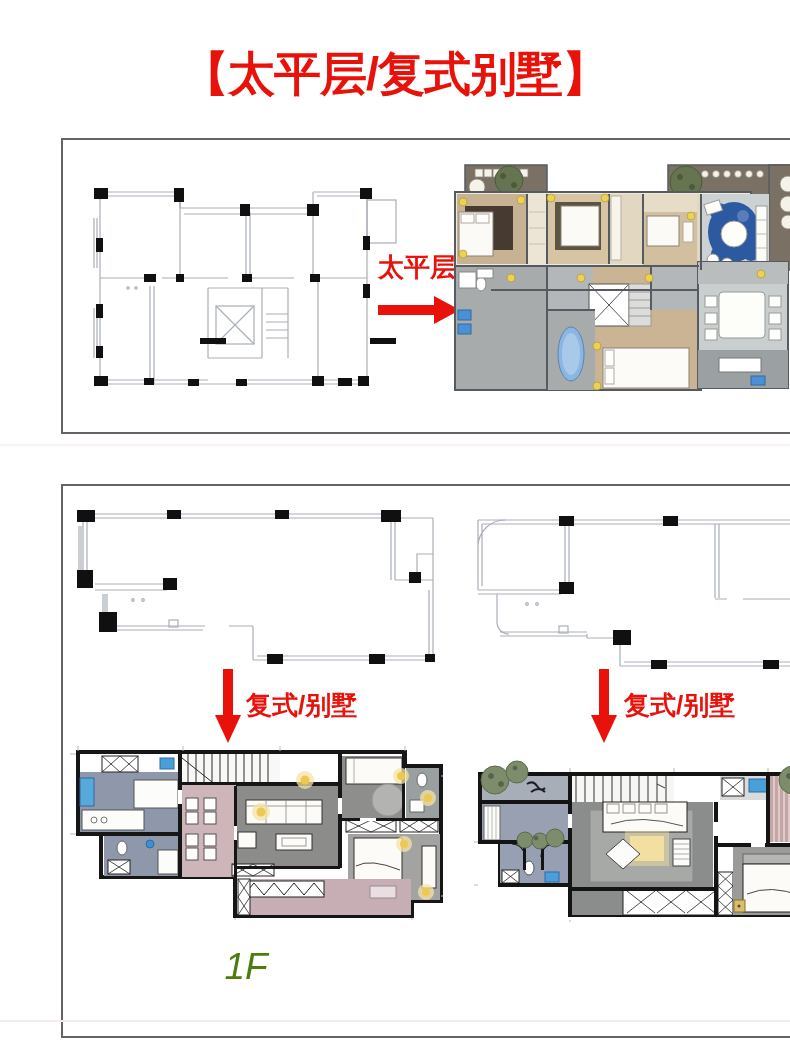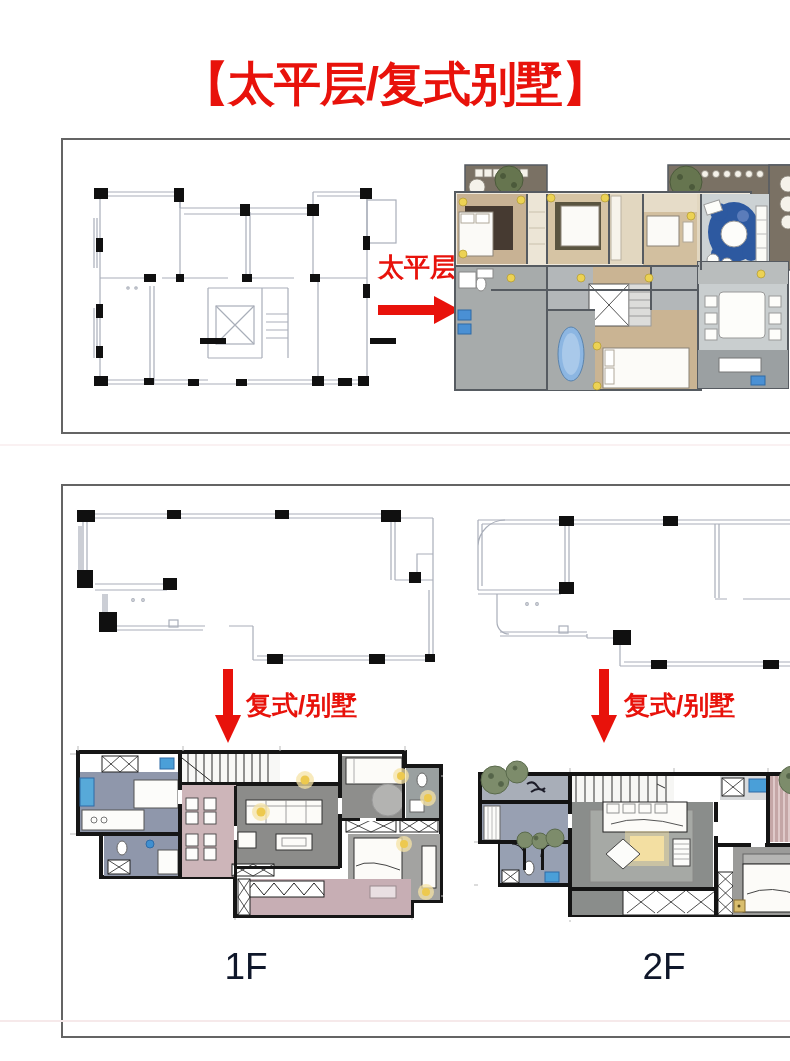--- a/index.html
+++ b/index.html
@@ -1,25 +1,25 @@
 <!DOCTYPE html>
 <html><head>
 <meta charset="utf-8">
 <style>
   html,body{margin:0;padding:0;background:#ffffff;}
   #page{position:relative;width:790px;height:1061px;background:#fff;overflow:hidden;
         font-family:"Liberation Sans","DejaVu Sans",sans-serif;}
   .abs{position:absolute;}
   #main-title{left:0;top:48px;width:790px;text-align:center;
-        font-size:47px;font-weight:800;color:#e8120b;letter-spacing:-1px;line-height:1.1;margin-top:10px;}
+        font-size:47px;font-weight:800;color:#e8120b;letter-spacing:-1px;line-height:1.1;}
   .panel{position:absolute;background:#fff;border:2px solid #646464;margin-left:48px;}
   #flat-panel{left:13px;top:138px;width:760px;height:292px;}
   #duplex-panel{left:13px;top:484px;width:760px;height:550px;}
   .red-label{color:#e8120b;font-weight:800;font-size:26px;white-space:nowrap;}
-  .floor-label{font-size:37px;color:#0f172a;font-weight:400;text-align:center;width:80px;}
+  .floor-label{font-size:37px;color:#4d7c0f;font-weight:400;text-align:center;width:80px;font-style:italic;}
   .faint-line{left:0;width:790px;height:2px;}
   svg{display:block;}
 </style>
 </head>
 <body>
 
 <div id="page">
 
   <div class="abs" id="main-title">【太平层/复式别墅】</div>
 
@@ -439,18 +439,17 @@
           <circle cx="328" cy="22" r="2.5" fill="#55644a"></circle>
         <circle cx="340" cy="32" r="2.5" fill="#55644a"></circle>
           <circle cx="75" cy="84" r="2" fill="#55644a"></circle>
       </g>
       <g stroke="#b9b9b9" stroke-width="1">
         <path d="M109,14 v4 M213,14 v4 M307,14 v4 M13,88 h4 M13,131 h4 M352,166 v2 M109,166 v2 M359,96 h2"></path>
       </g>
     </svg>
 
     <div class="abs floor-label" style="left:143px;top:460px">1F</div>
-    <div class="abs floor-label" style="left:561px;top:460px">2F</div>
   </div>
 
   <div class="abs faint-line" style="top:444px;background:#faf1f2"></div>
   <div class="abs faint-line" style="top:1020px;background:#f6e9ea"></div>
 </div>
 
 </body></html>

